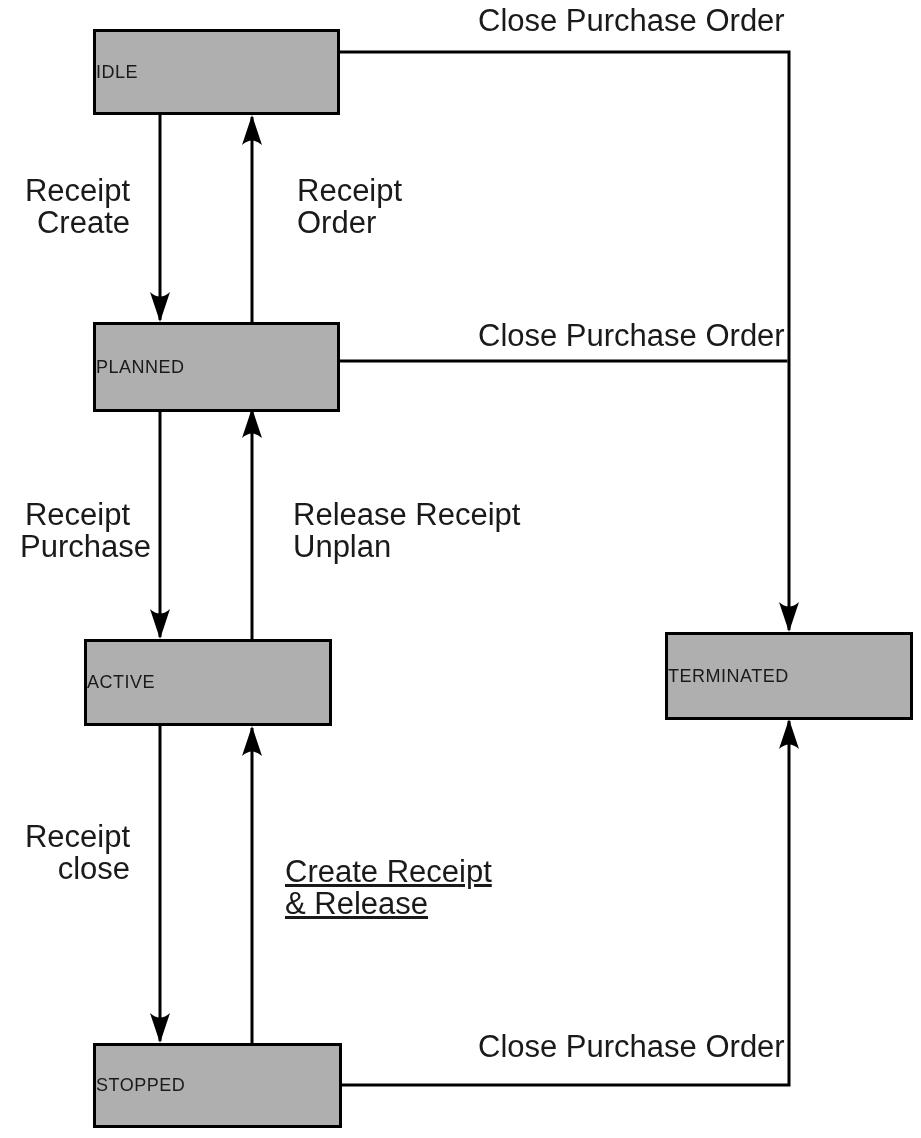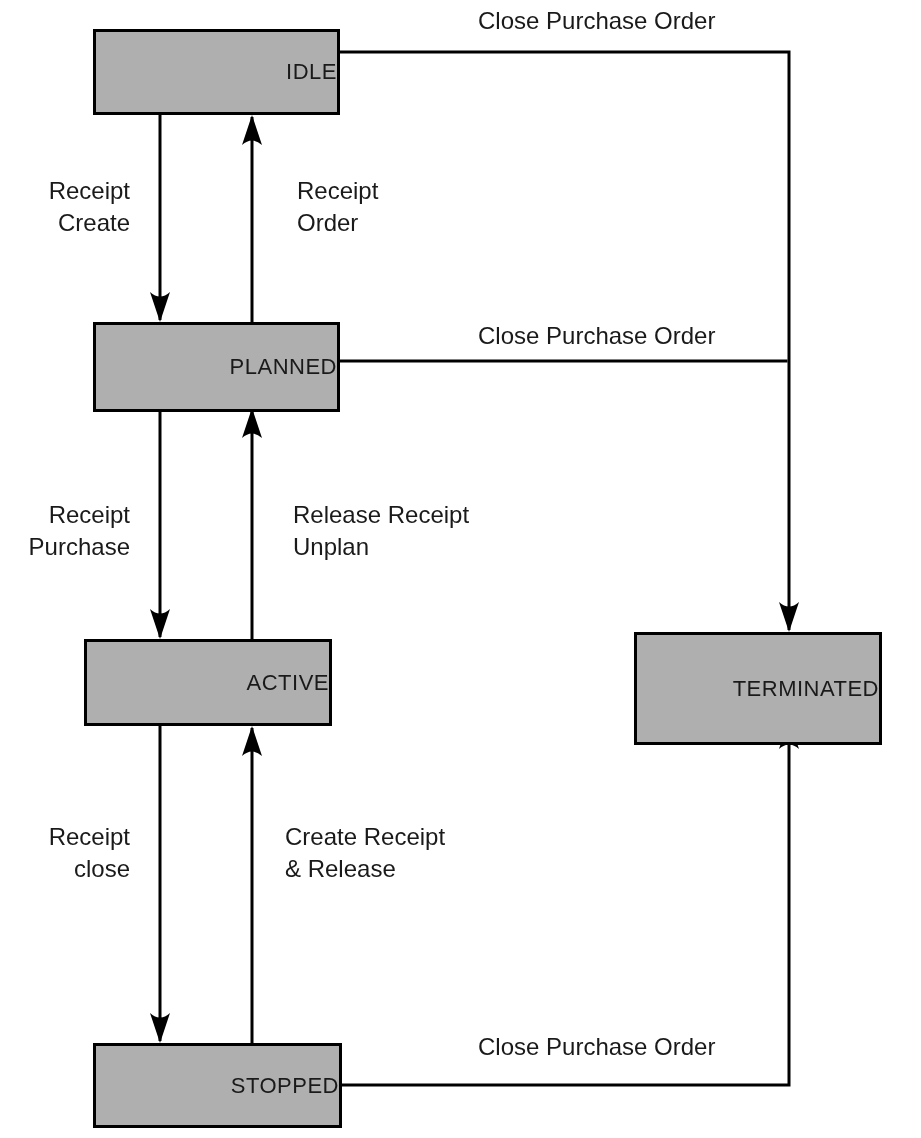--- a/index.html
+++ b/index.html
@@ -28,44 +28,44 @@
   }
   .connector-layer path.arrowhead{
     fill:var(--line-color);
     stroke:none;
   }
   .state-box{
     position:absolute;
     background:var(--state-fill);
     border:3px solid var(--state-border);
     box-sizing:border-box;
-    display:flex;align-items:center;justify-content:flex-end;
-    font-size:22px;
+    display:flex;align-items:center;justify-content:flex-start;
+    font-size:18px;
     letter-spacing:0.5px;
     color:var(--text-color);
   }
   .state-idle{left:93px;top:29px;width:247px;height:86px;}
   .state-planned{left:93px;top:322px;width:247px;height:90px;}
   .state-active{left:84px;top:639px;width:248px;height:87px;}
   .state-stopped{left:93px;top:1043px;width:249px;height:85px;}
-  .state-terminated{left:634px;top:632px;width:248px;height:113px;}
+  .state-terminated{left:665px;top:632px;width:248px;height:88px;}
   .edge-label{
     position:absolute;
-    font-size:24px;
+    font-size:31px;
     line-height:32px;
     white-space:nowrap;
   }
   .edge-label span{display:block;}
   .align-right{text-align:right;}
   .lbl-receipt-create{left:20px;top:175px;width:110px;}
   .lbl-receipt-remove{left:297px;top:175px;}
   .lbl-receipt-release{left:20px;top:499px;width:110px;}
   .lbl-release-receipt-unplan{left:293px;top:499px;}
   .lbl-receipt-close{left:20px;top:821px;width:110px;}
-  .lbl-create-receipt-release{left:285px;top:821px;}
+  .lbl-create-receipt-release{left:285px;top:856px;text-decoration:underline;}
   .lbl-cpo-top{left:478px;top:5px;}
   .lbl-cpo-mid{left:478px;top:320px;}
   .lbl-cpo-bottom{left:478px;top:1031px;}
 </style>
 </head>
 <body>
 
 <div class="diagram">
 
   <svg class="connector-layer" width="921" height="1138" viewBox="0 0 921 1138" xmlns="http://www.w3.org/2000/svg">

